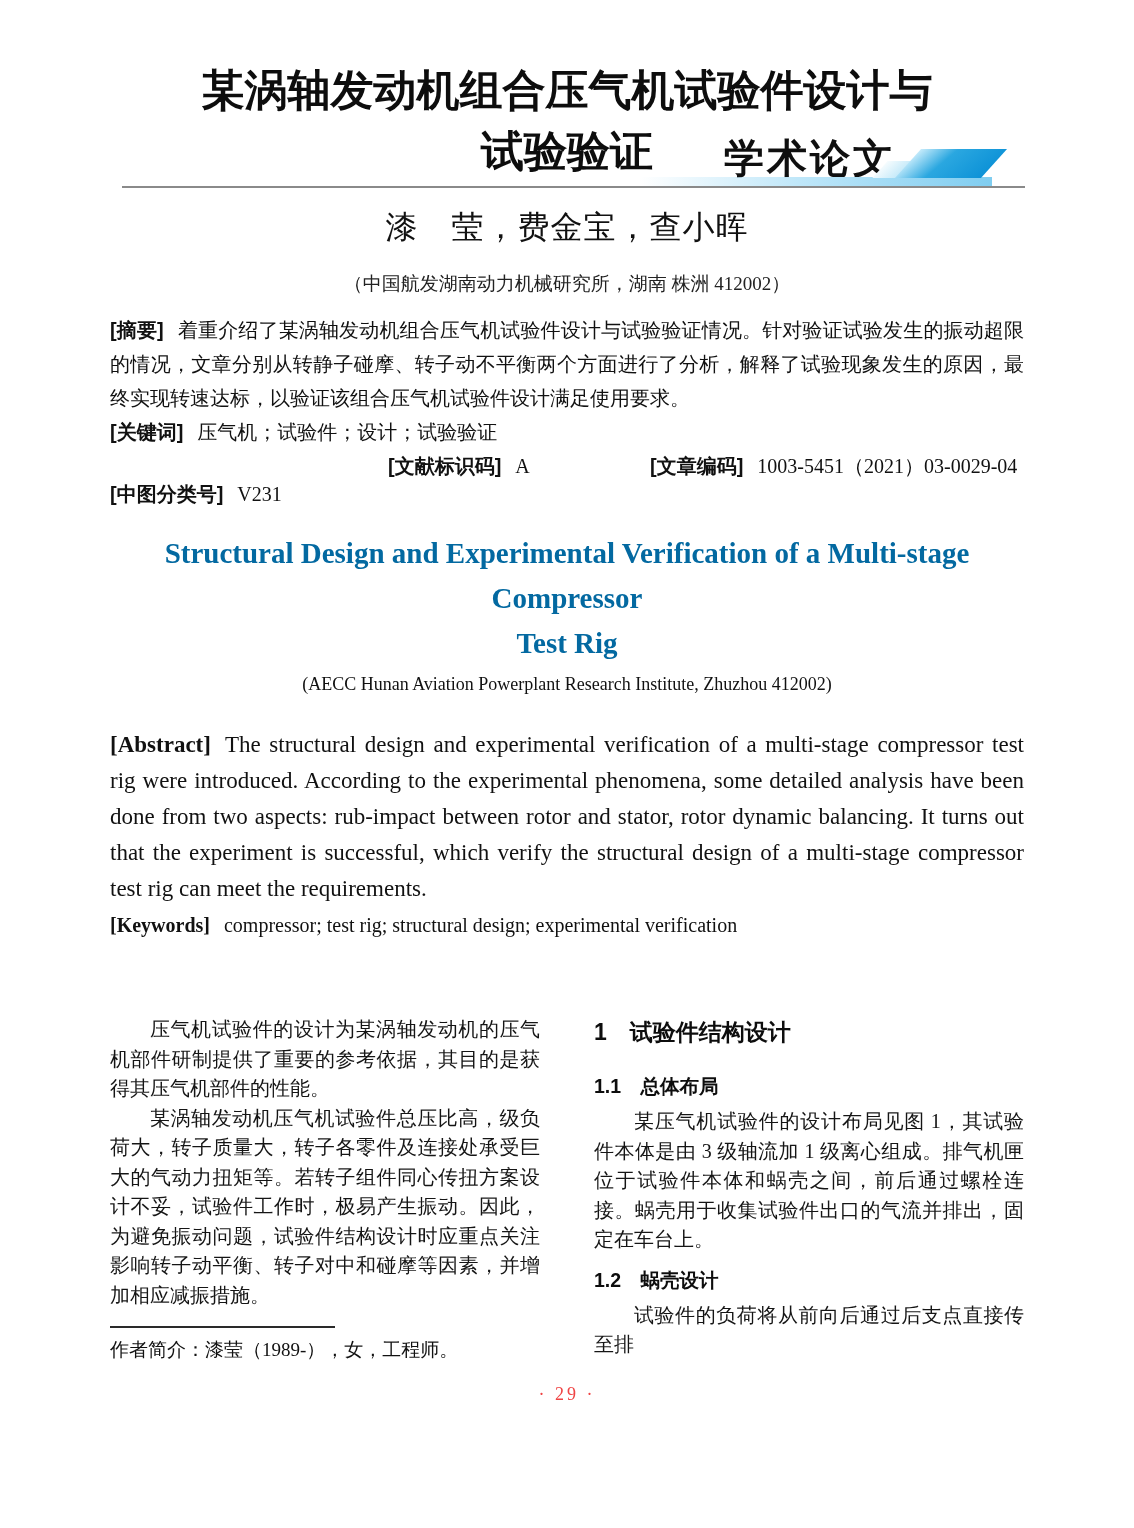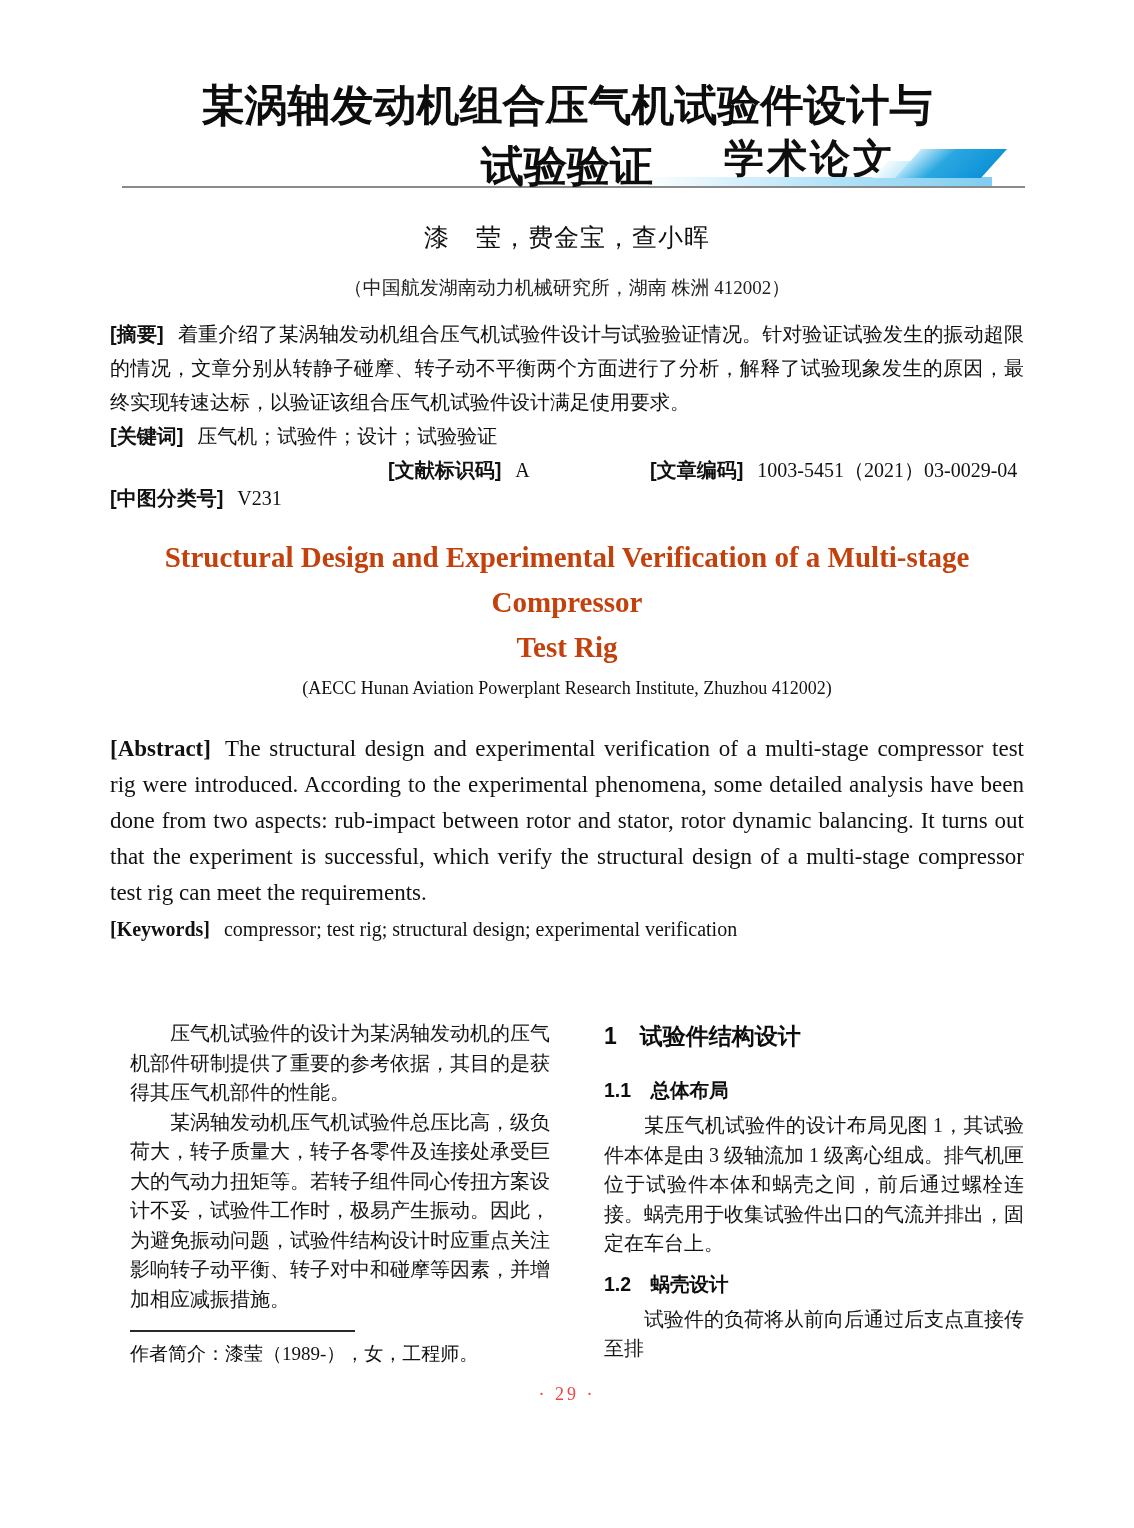--- a/index.html
+++ b/index.html
@@ -39,59 +39,59 @@
   }
   .header-rule {
     position: absolute; left: 110px; top: 186px; width: 903px; height: 2px;
     background: #8a8a8a;
   }
 
   
   .content { position: relative; padding: 0 110px; }
 
   .cn-title {
-    margin-top: 75px;
+    margin-top: 60px;
     text-align: center;
     font-family: "Liberation Sans", sans-serif;
     font-weight: 700;
     font-size: 43px;
     line-height: 61px;
     color: #0d0d0d;
   }
-  .cn-authors { margin-top: 24px; text-align: center; font-size: 25px; letter-spacing: 1px; }
+  .cn-authors { margin-top: 24px; text-align: center; font-size: 32px; letter-spacing: 1px; }
   .cn-affiliation { margin-top: 21px; text-align: center; font-size: 19px; color: #222; }
 
   .cn-abstract { margin-top: 16px; font-size: 20px; line-height: 34px; text-align: justify; }
   .cn-keywords { font-size: 20px; line-height: 34px; }
   .label-hei { font-family: "Liberation Sans", sans-serif; font-weight: 700; }
   .cn-meta-row { display: flex; font-size: 20px; line-height: 34px; }
   .cn-meta-seg1 { width: 278px; margin-top: 28px; }
   .cn-meta-seg2 { width: 262px; }
   .cn-meta-seg3 { flex: 1; }
   .meta-value { margin-left: 14px; }
 
   .en-title {
     margin-top: 20px;
     text-align: center;
     font-family: "Liberation Serif", serif;
     font-weight: 700;
     font-size: 29px;
     line-height: 45px;
-    color: #c2410c;
+    color: #0369a1;
   }
   .en-authors { margin-top: 16px; text-align: center; font-size: 21px; }
   .en-affiliation { margin-top: 8px; text-align: center; font-size: 18px; }
 
   .en-abstract { margin-top: 32px; font-size: 23px; line-height: 36px; text-align: justify; }
   .en-keywords { font-size: 20px; line-height: 36px; }
   .label-en { font-weight: 700; }
   .sp { display: inline-block; width: 14px; }
 
   
-  .columns { display: flex; gap: 54px; margin-top: 72px; margin-left: 20px; }
+  .columns { display: flex; gap: 54px; margin-top: 72px; }
   .col { flex: 1; min-width: 0; }
   .body-p {
     font-size: 20px; line-height: 29.5px; text-align: justify;
     text-indent: 2em; color: #151515;
   }
   .sec-h1 {
     font-family: "Liberation Sans", sans-serif;
     font-weight: 700; font-size: 23px; line-height: 30px;
     margin: 2px 0 26px 0; color: #0d0d0d;
   }

